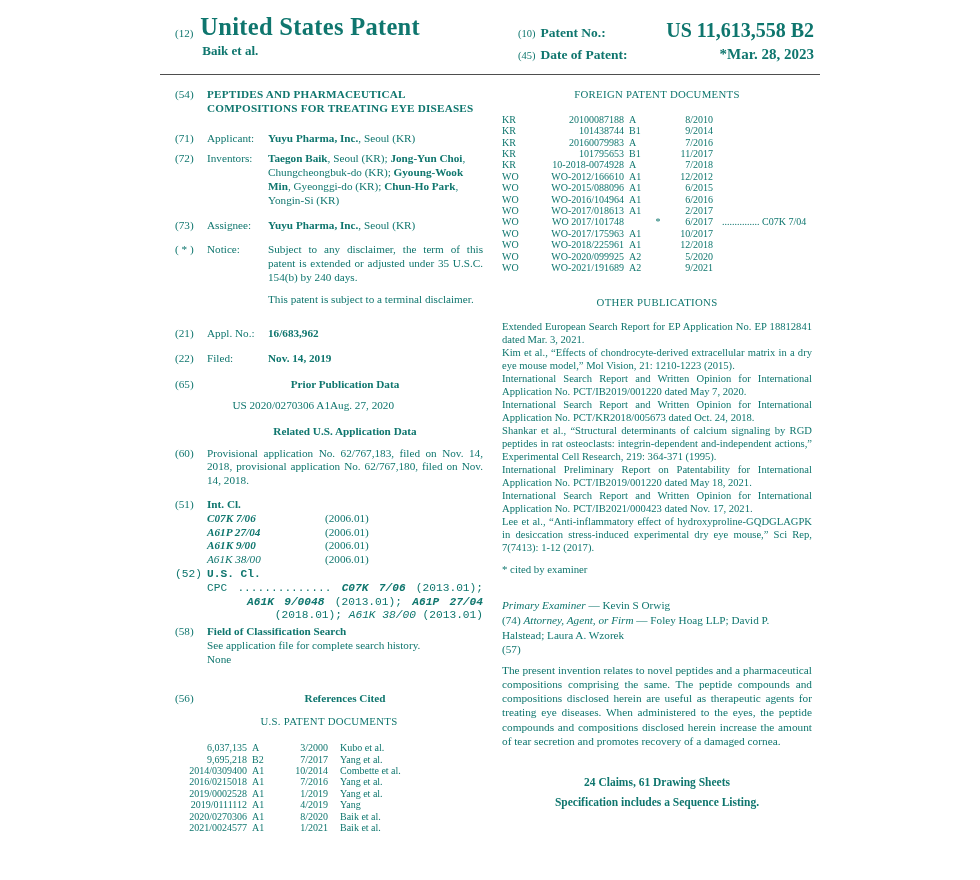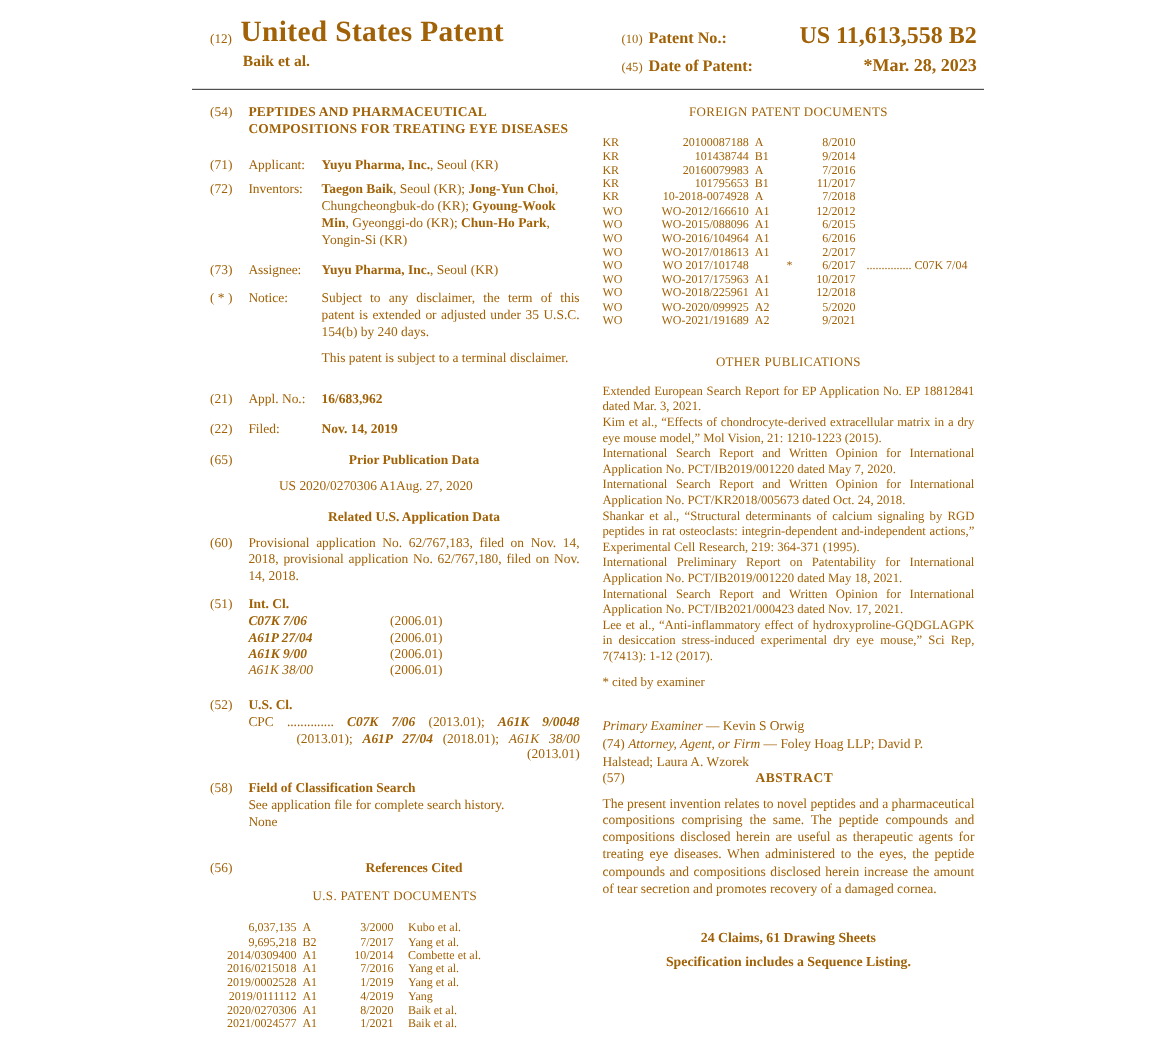--- a/index.html
+++ b/index.html
@@ -1,17 +1,17 @@
 <!DOCTYPE html>
 <html><head>
 <meta charset="utf-8">
 <style>
   html,body{margin:0;padding:0;background:#ffffff;}
   .page{position:relative;width:980px;height:880px;background:#fff;
-        font-family:"Liberation Serif","DejaVu Serif",serif;color:#a16207;overflow:hidden;}
+        font-family:"Liberation Serif","DejaVu Serif",serif;color:#0f766e;overflow:hidden;}
 
   
   .hdr-left{position:absolute;left:175px;top:14px;display:flex;align-items:flex-start;}
   .hdr-left .tag12{font-size:11px;margin-top:13px;margin-right:7px;}
   .hdr-title{font-size:24.5px;font-weight:bold;line-height:26px;letter-spacing:.3px;margin:0;}
   .hdr-party{font-size:13px;font-weight:bold;margin-top:3px;margin-left:2px;}
   .hdr-right{position:absolute;left:518px;top:20px;width:296px;}
   .hdr-row{display:flex;align-items:baseline;line-height:21px;}
   .hdr-row .tag{font-size:10.5px;flex:none;margin-right:5px;}
   .hdr-row .lbl{font-size:13.5px;font-weight:bold;flex:none;}
@@ -39,21 +39,21 @@
   .c-head{font-weight:bold;text-align:center;}
   .caps-head{text-align:center;font-size:10.8px;letter-spacing:.3px;}
 
   
   .s54-title{font-weight:bold;letter-spacing:.2px;}
   .mb16{margin-bottom:16px;} .mb12{margin-bottom:12px;} .mb11{margin-bottom:11px;}
   .mb10{margin-bottom:10px;} .mb9{margin-bottom:9px;} .mb8{margin-bottom:8px;}
   .mb7{margin-bottom:7px;} .mb6{margin-bottom:6px;} .mb20{margin-bottom:20px;}
   .mb23{margin-bottom:23px;} .mb25{margin-bottom:25px;} .mb26{margin-bottom:26px;}
   .mb28{margin-bottom:28px;} .mb21{margin-bottom:21px;} .mb13{margin-bottom:13px;}
-  .mb2{margin-bottom:14px;} .mb1{margin-bottom:15px;}
+  .mb2{margin-bottom:2px;font-family:Liberation Mono, monospace;} .mb1{margin-bottom:1px;}
   .pubrow{display:flex;margin-left:5px;}
   .pubrow .pubno{width:150px;text-align:right;}
   .icl-row{display:flex;}
   .icl-code{width:118px;flex:none;}
   .cpc{text-align:justify;text-align-last:right;padding-left:40px;text-indent:-40px;}
 
   
   table{border-collapse:collapse;font-size:10px;line-height:11.4px;margin-top:12px;}
   td{padding:0;vertical-align:top;white-space:nowrap;}
   .us-table{margin-left:8px;}
@@ -443,21 +443,20 @@
       <p class="pub">Lee et al., “Anti-inflammatory effect of hydroxyproline-GQDGLAGPK in desiccation stress-induced experimental dry eye mouse,” Sci Rep, 7(7413): 1-12 (2017).</p>
     </div>
 
     <div class="cited mb21">* cited by examiner</div>
 
     <p class="exam-line mb1"><span class="i">Primary Examiner</span><span> — Kevin S Orwig</span></p>
     <p class="exam-line mb26"><span>(74)</span> <span class="i">Attorney, Agent, or Firm</span><span> — Foley Hoag LLP; David P. Halstead; Laura A. Wzorek</span></p>
 
     <div class="abs-head mb6">
       <span class="tag">(57)</span>
-      <span class="h">ABSTRACT</span>
     </div>
     <div class="abs-text mb28">The present invention relates to novel peptides and a pharmaceutical compositions comprising the same. The peptide compounds and compositions disclosed herein are useful as therapeutic agents for treating eye diseases. When administered to the eyes, the peptide compounds and compositions disclosed herein increase the amount of tear secretion and promotes recovery of a damaged cornea.</div>
 
     <div class="footer-line mb6">24 Claims, 61 Drawing Sheets</div>
     <div class="footer-line">Specification includes a Sequence Listing.</div>
   </div>
 
 </div>
 
 </body></html>

